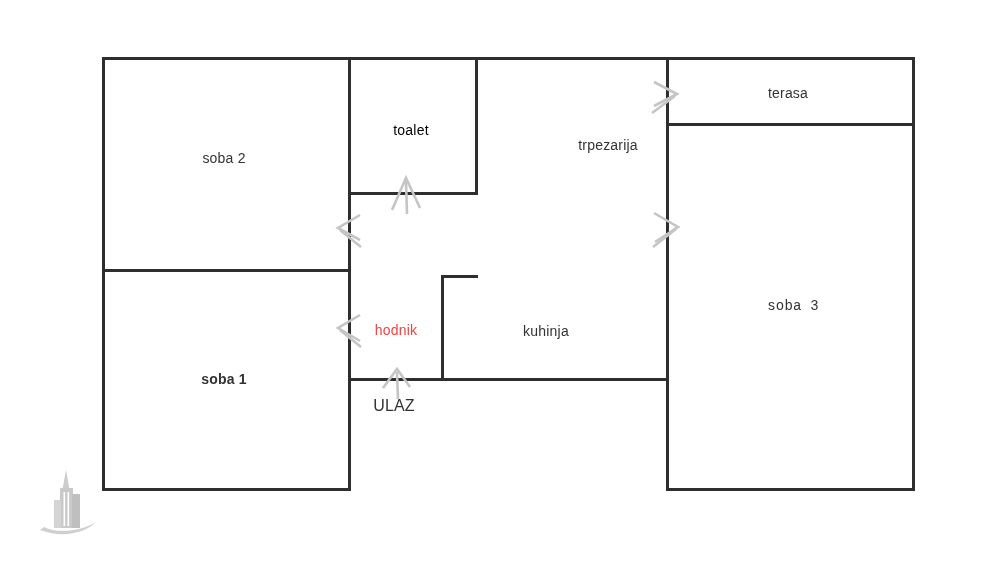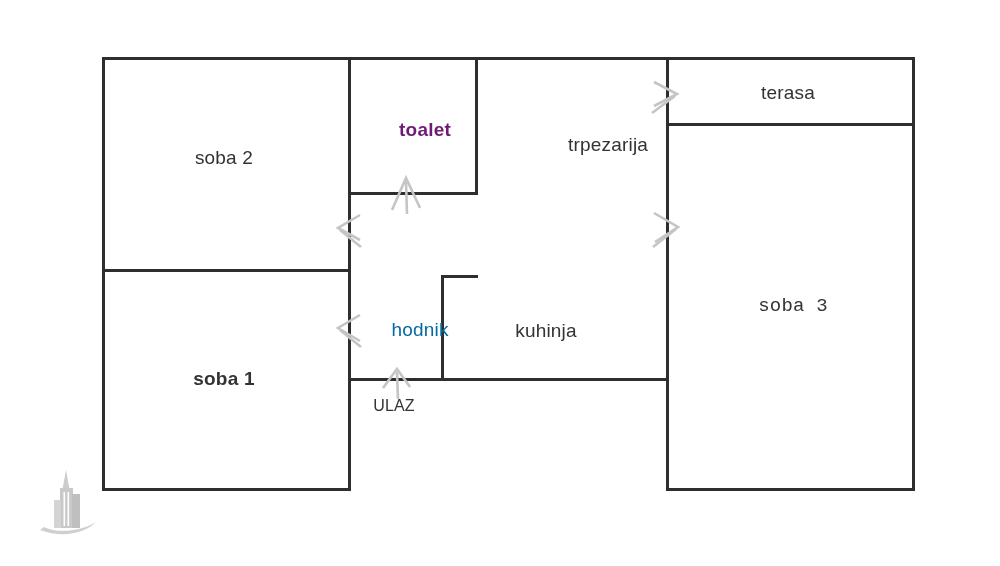--- a/index.html
+++ b/index.html
@@ -12,21 +12,21 @@
     font-family: "Liberation Sans", sans-serif;
   }
   .wall {
     position: absolute;
     background: #2e2e2e;
   }
   .room-label {
     position: absolute;
     transform: translate(-50%, -50%);
     color: #333333;
-    font-size: 19px;
+    font-size: 14px;
     white-space: nowrap;
     letter-spacing: 0.2px;
   }
   .room-label.caps { font-size: 16px; }
   #door-layer {
     position: absolute;
     left: 0; top: 0;
     width: 1000px; height: 566px;
   }
   #door-layer polyline {
@@ -90,26 +90,26 @@
       <polyline points="654,213 678,227 655,242" stroke="#c5c5c5"></polyline>
       <polyline points="676,229 653,247" stroke="#c5c5c5"></polyline>
       <polyline points="360,315 338,328 360,341" stroke="#c5c5c5"></polyline>
       <polyline points="340,330 361,347" stroke="#c5c5c5"></polyline>
       <polyline points="383,388 397,369 410,387" stroke="#c5c5c5"></polyline>
       <polyline points="397,372 398,399" stroke="#c5c5c5"></polyline>
     </svg>
 
   <div id="labels">
       <div class="room-label" style="left: 224px; top: 158px; color: rgb(51, 51, 51);">soba 2</div>
-      <div class="room-label" style="left: 425px; top: 130px; color: #701a75; font-weight: bold;">toalet</div>
+      <div class="room-label" style="left: 411px; top: 130px; color: #000000;">toalet</div>
       <div class="room-label" style="left: 568px; top: 145px; color: rgb(51, 51, 51); margin-left: 40px;">trpezarija</div>
       <div class="room-label" style="left: 788px; top: 93px; color: rgb(51, 51, 51);">terasa</div>
       <div class="room-label" style="left: 793px; top: 306px; color: rgb(51, 51, 51); font-family: Liberation Mono, monospace;">soba 3</div>
       <div class="room-label" style="left: 224px; top: 379px; color: rgb(51, 51, 51); font-weight: bold;">soba 1</div>
-      <div class="room-label" style="left: 420px; top: 330px; color: #0369a1;">hodnik</div>
+      <div class="room-label" style="left: 396px; top: 330px; color: #ef4444;">hodnik</div>
       <div class="room-label" style="left: 546px; top: 331px; color: rgb(51, 51, 51);">kuhinja</div>
       <div class="room-label caps" style="left: 394px; top: 406px; color: rgb(51, 51, 51);">ULAZ</div>
     </div>
 
   <div id="watermark">
     <svg id="watermark-logo" width="76" height="76" viewBox="0 0 76 76" xmlns="http://www.w3.org/2000/svg">
       <polygon points="32,32 36,10 40,32" fill="#cccccc"></polygon>
       <rect x="30" y="28" width="13" height="40" fill="#c9c9c9"></rect>
       <rect x="24" y="40" width="7" height="28" fill="#d4d4d4"></rect>
       <rect x="42" y="34" width="8" height="34" fill="#bfbfbf"></rect>

